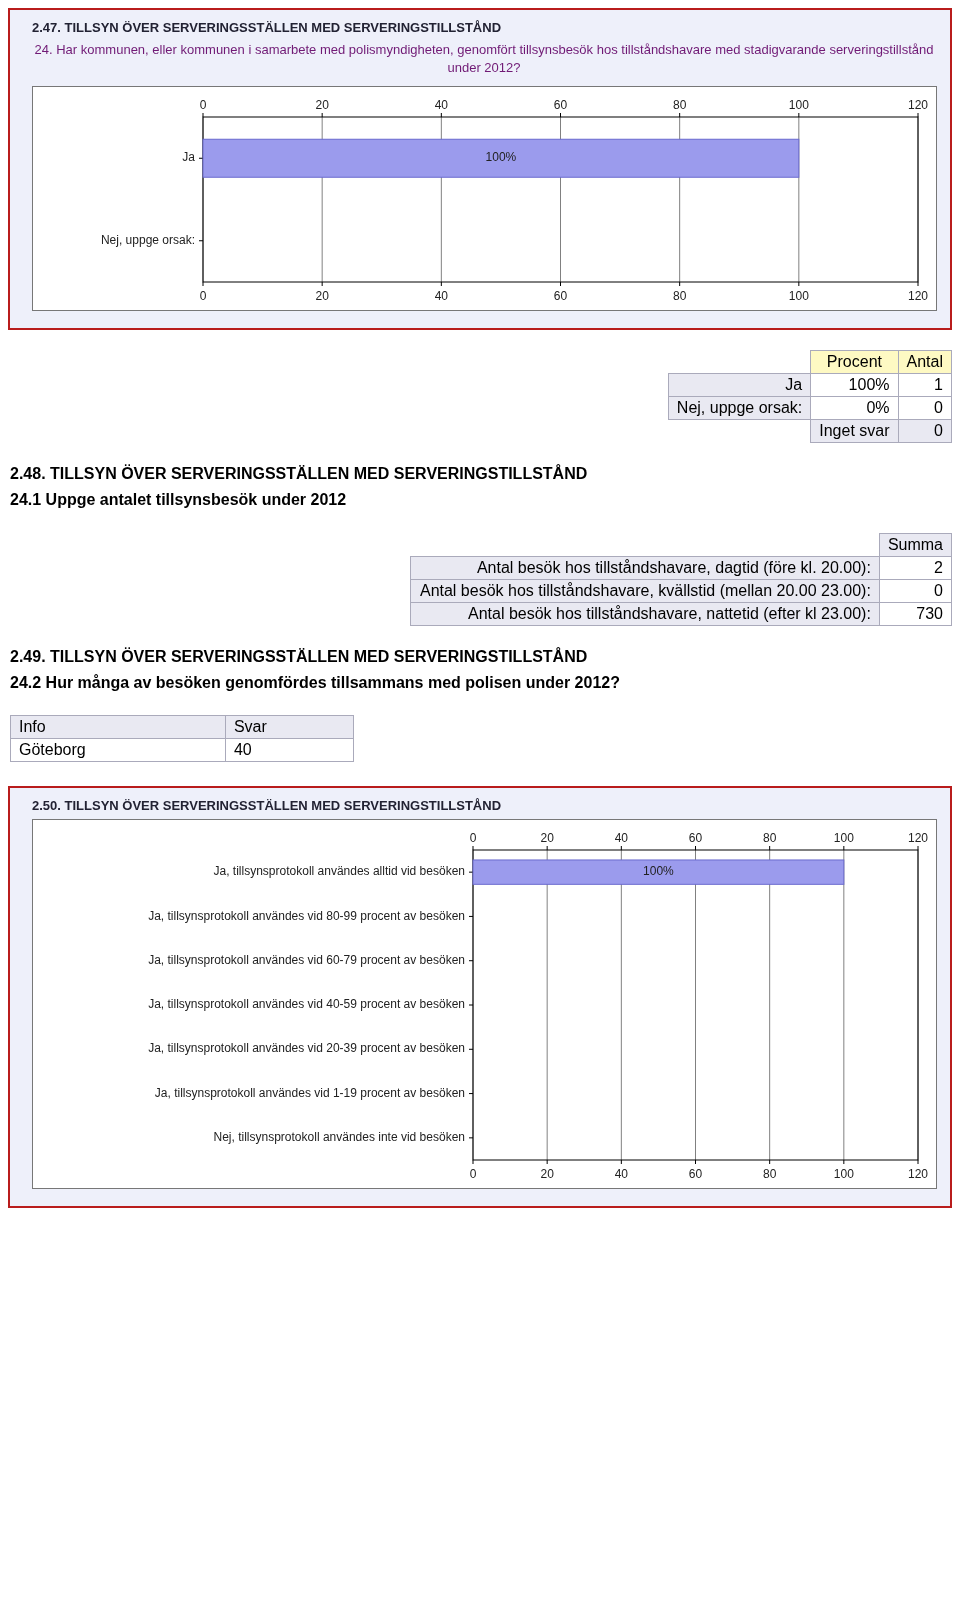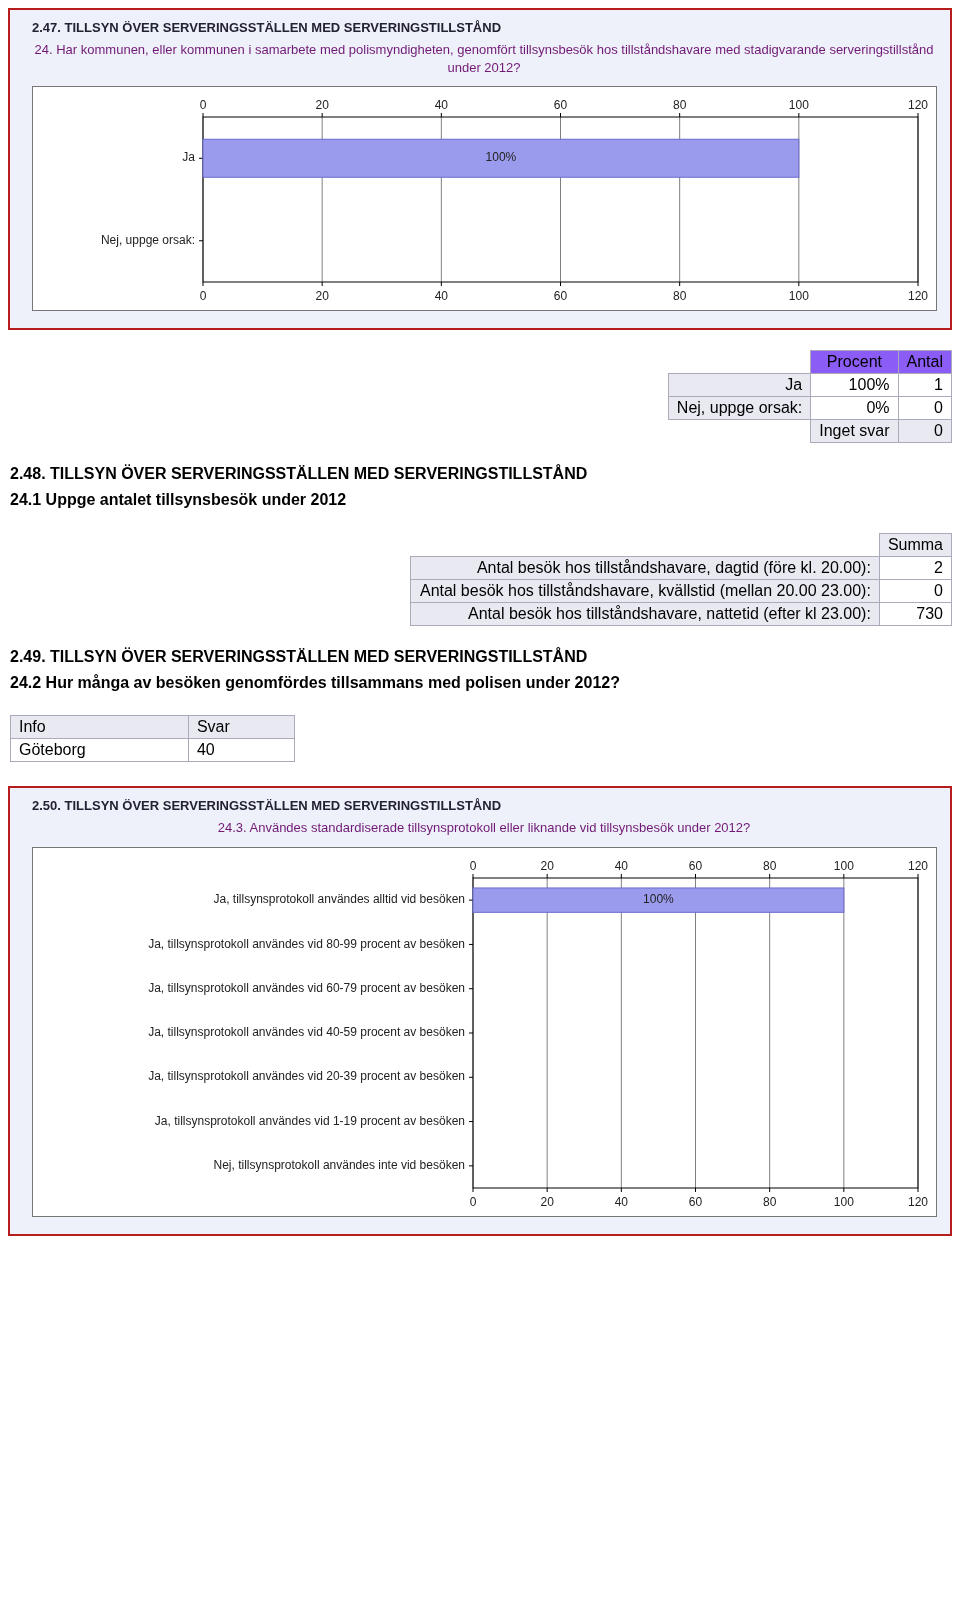--- a/index.html
+++ b/index.html
@@ -43,21 +43,21 @@
   .results-table {
     border-collapse: collapse;
     margin: 0 8px 6px auto;
     font-family: Verdana, Arial, sans-serif;
     font-size: 16px;
   }
   .results-table td, .results-table th {
     border: 1px solid #aab;
     padding: 2px 8px;
   }
-  .results-table th { background: #8b5cf6; font-weight: normal; }
+  .results-table th { background: #fef9c3; font-weight: normal; }
   .row-label { background: #e9e9f2; text-align: right; }
   .val { background: #fff; text-align: right; }
   .sum-row td { background: #e9e9f2; text-align: right; }
 
   .section-title {
     font-weight: bold;
     font-size: 16px;
     margin: 22px 10px 4px 10px;
   }
   .section-sub {
@@ -77,21 +77,21 @@
     padding: 2px 8px;
   }
   .summa-table th { background: #e9e9f2; font-weight: normal; text-align: left; }
   .summa-table .lbl { background: #e9e9f2; text-align: right; padding-left: 9px; }
   .summa-table .num { background: #fff; text-align: right; }
 
   .info-table {
     border-collapse: collapse;
     margin: 4px 0 24px 10px;
     font-size: 16px;
-    width: 285px;
+    width: 344px;
   }
   .info-table td, .info-table th {
     border: 1px solid #aab;
     padding: 2px 8px;
     text-align: left;
   }
   .info-table th { background: #e9e9f2; font-weight: normal; }
 </style>
 </head>
 <body>
@@ -205,21 +205,20 @@
   </tr>
   <tr>
     <td>Göteborg</td>
     <td>40</td>
   </tr>
 </tbody>
   </table>
 
 <div class="chart-panel">
   <div class="panel-head">2.50. TILLSYN ÖVER SERVERINGSSTÄLLEN MED SERVERINGSTILLSTÅND</div>
-  <div class="panel-sub">24.3. Användes standardiserade tillsynsprotokoll eller liknande vid tillsynsbesök under 2012?</div>
   <svg id="chart2" class="chart-canvas" width="905" height="370">
       <rect x="440" y="30" width="445" height="310" fill="none" stroke="#000" stroke-width="1"></rect>
       <line x1="440" y1="30" x2="440" y2="340" stroke="#000" stroke-width="0.5"></line>
       <text x="440" y="22" text-anchor="middle" font-size="12" fill="#222">0</text>
       <text x="440" y="358" text-anchor="middle" font-size="12" fill="#222">0</text>
       <line x1="440" y1="26" x2="440" y2="30" stroke="#000"></line>
       <line x1="440" y1="340" x2="440" y2="344" stroke="#000"></line>
       <line x1="514.1666666666666" y1="30" x2="514.1666666666666" y2="340" stroke="#000" stroke-width="0.5"></line>
       <text x="514.1666666666666" y="22" text-anchor="middle" font-size="12" fill="#222">20</text>
       <text x="514.1666666666666" y="358" text-anchor="middle" font-size="12" fill="#222">20</text>

